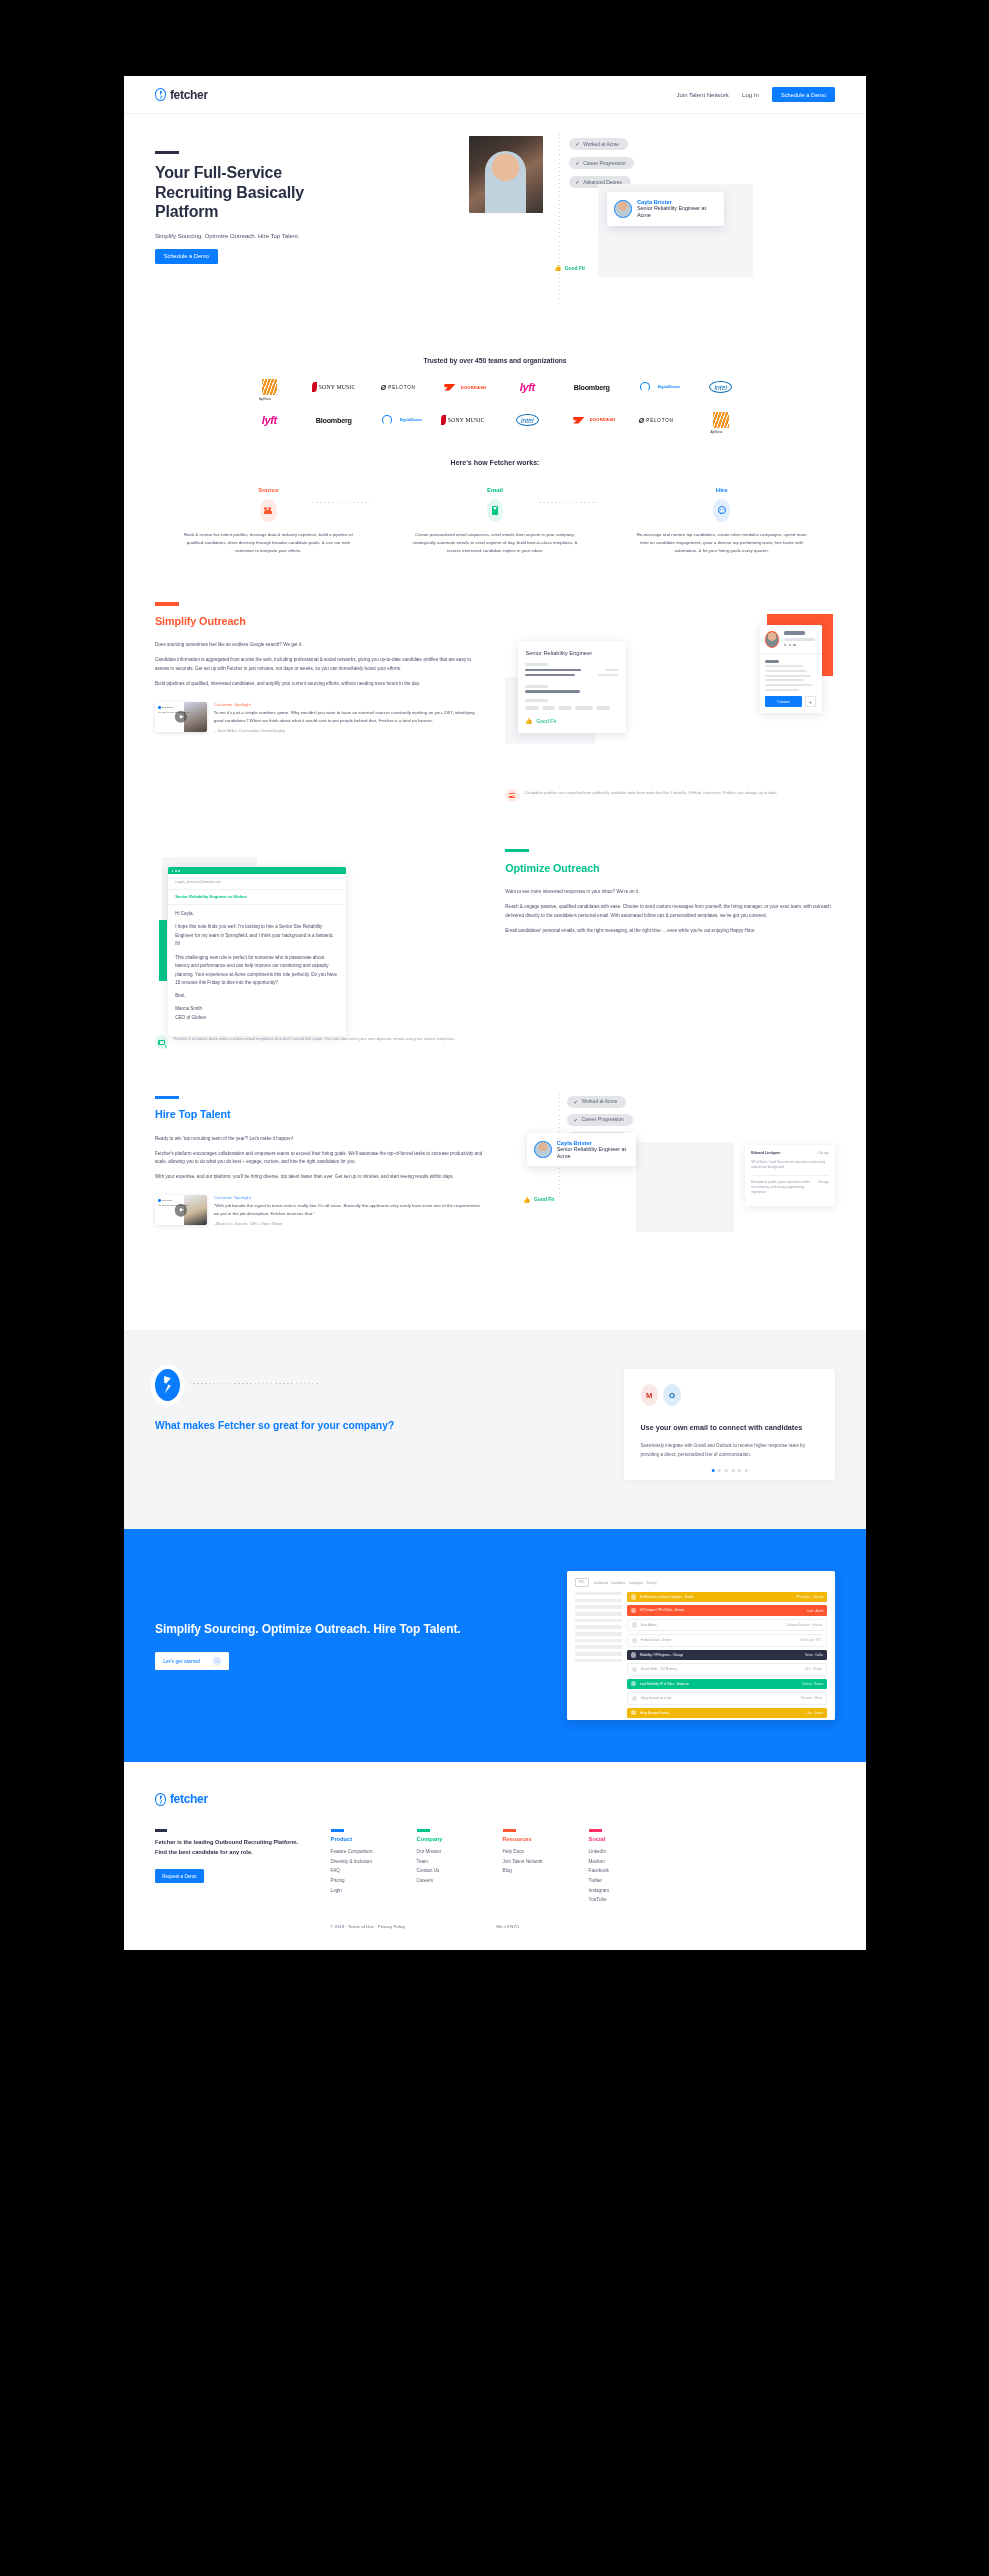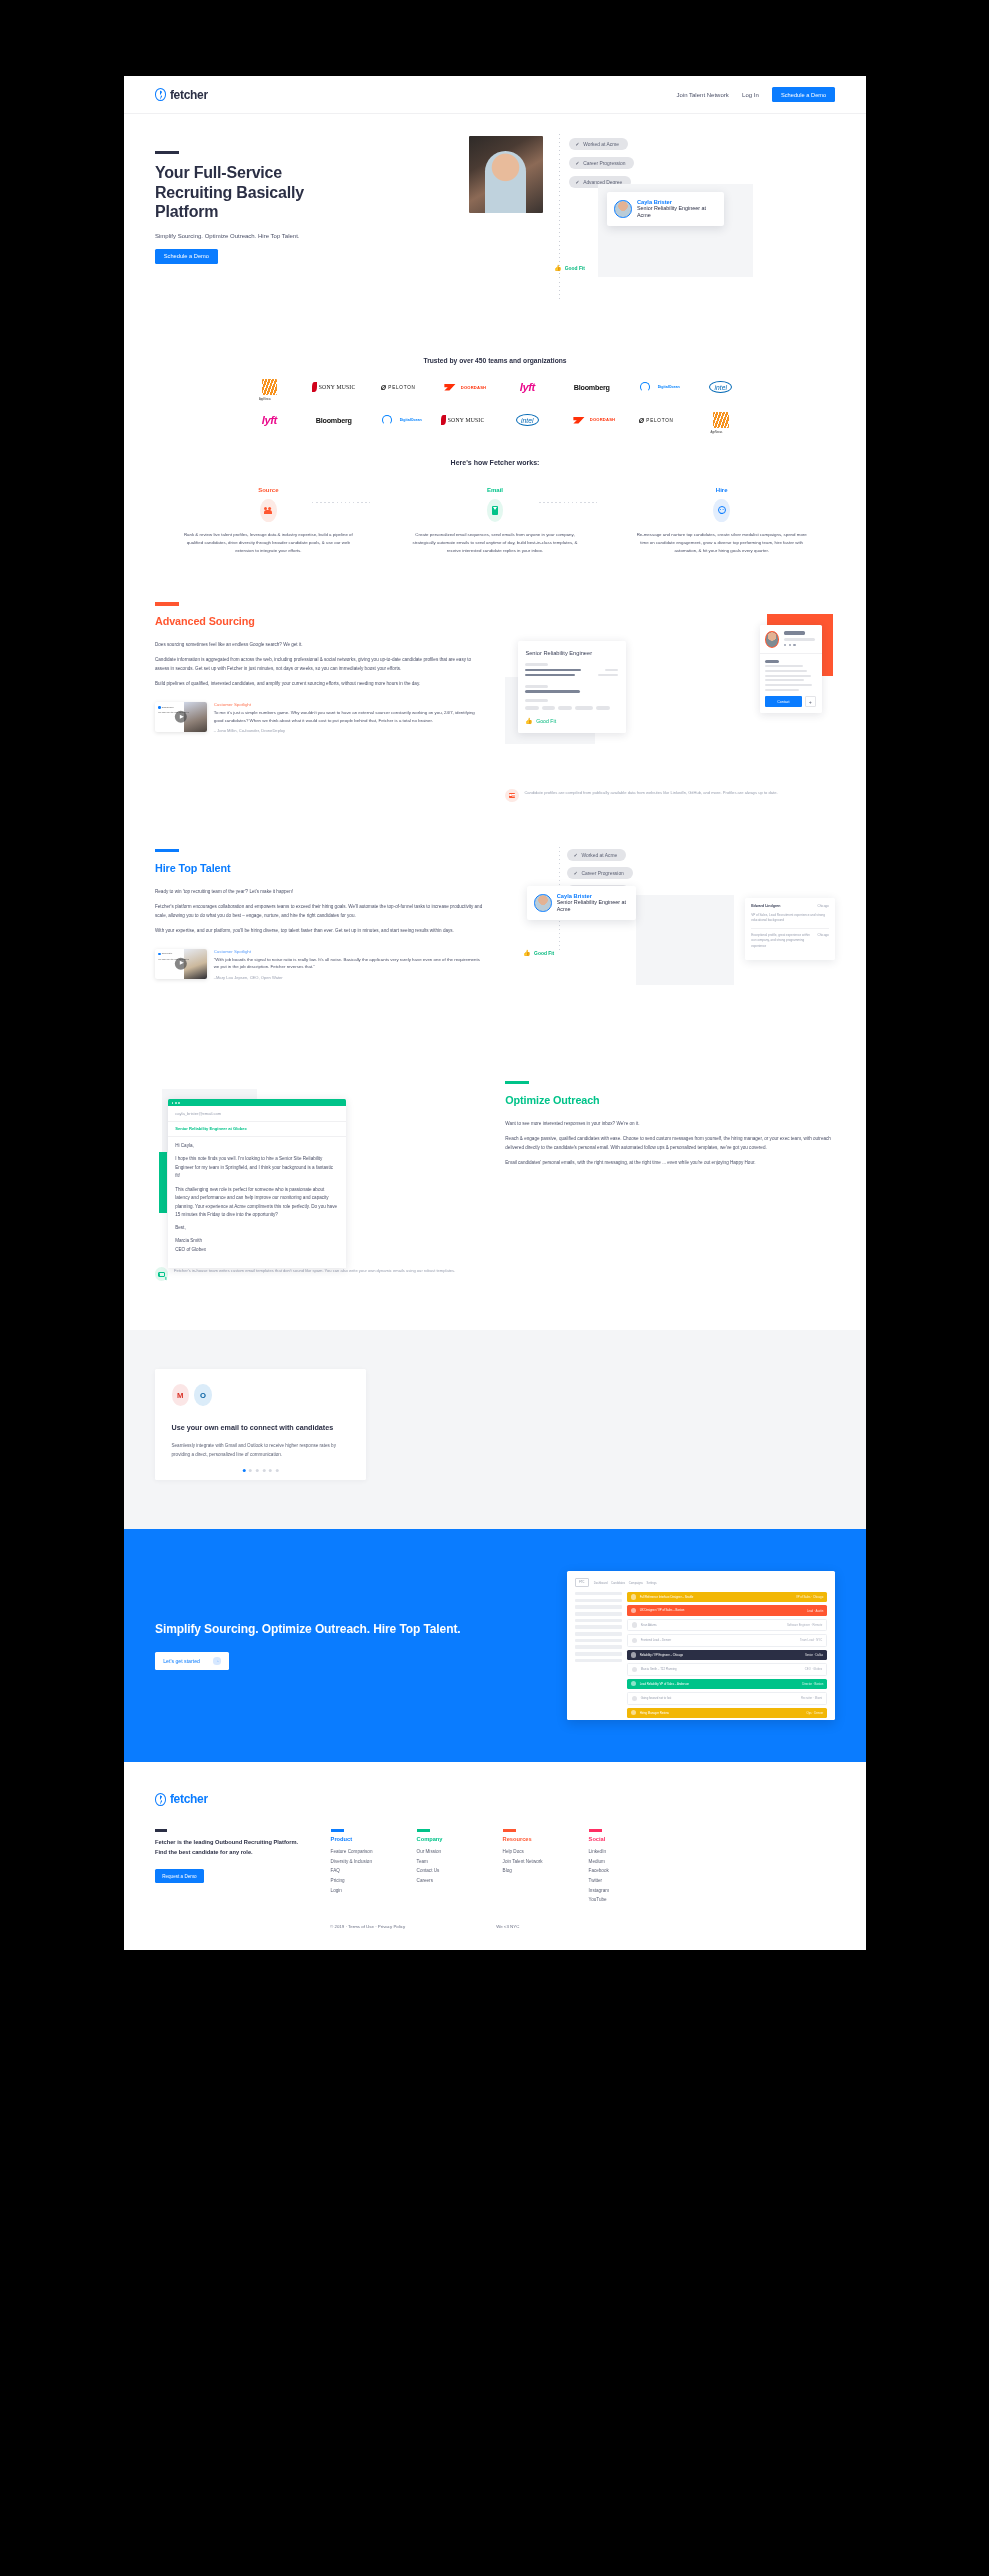--- a/index.html
+++ b/index.html
@@ -336,21 +336,21 @@
             </div>
         <div class="step-body">Re-message and nurture top candidates, create silver medalist campaigns, spend more time on candidate engagement, grow a diverse top performing team, hire faster with automation, &amp; hit your hiring goals every quarter.</div>
       </div>
     </div>
   </div>
 
   <div class="feat">
     <div class="feat-grid">
       <div class="feat-col">
         <div class="rule orange"></div>
-        <h2 class="h-orange">Advanced Sourcing</h2>
+        <h2 class="h-orange">Simplify Outreach</h2>
         <p>Does sourcing sometimes feel like an endless Google search? We get it.</p>
         <p>Candidate information is aggregated from across the web, including professional &amp; social networks, giving you up-to-date candidate profiles that are easy to assess in seconds. Get set up with Fetcher in just minutes, not days or weeks, so you can immediately boost your efforts.</p>
         <p>Build pipelines of qualified, interested candidates, and amplify your current sourcing efforts, without needing more hours in the day.</p>
         <div class="spotlight">
           <div class="vid">
             <div class="vid-r"></div>
             <div class="vid-l">
               <div class="vid-tag">
                     <b></b>
                     <span>DroneDeploy</span>
@@ -431,94 +431,20 @@
               </div>
           <div class="note-txt">Candidate profiles are compiled from publically available data from websites like LinkedIn, GitHub, and more. Profiles are always up to date.</div>
         </div>
       </div>
     </div>
   </div>
 
   <div class="feat">
     <div class="feat-grid">
       <div class="feat-col">
-        <div class="rule blue"></div>
-        <h2 class="h-blue">Hire Top Talent</h2>
-        <p>Ready to win 'top recruiting team of the year'? Let's make it happen!</p>
-        <p>Fetcher's platform encourages collaboration and empowers teams to exceed their hiring goals. We'll automate the top-of-funnel tasks to increase productivity and scale, allowing you to do what you do best – engage, nurture, and hire the right candidates for you.</p>
-        <p>With your expertise, and our platform, you'll be hiring diverse, top talent faster than ever. Get set up in minutes, and start seeing results within days.</p>
-        <div class="spotlight">
-          <div class="vid">
-            <div class="vid-r" style="background:linear-gradient(160deg,#e6eaf2,#cbb89c 55%,#2c2c32)"></div>
-            <div class="vid-l">
-              <div class="vid-tag">
-                    <b></b>
-                    <span>OpenWater</span>
-                  </div>
-              <span>We bring you the right candidates</span>
-            </div>
-            <div class="play"></div>
-          </div>
-          <div>
-            <div class="sp-label b">Customer Spotlight</div>
-            <div class="sp-quote">"With job boards the signal to noise ratio is really low. It's all noise. Basically the applicants very rarely have even one of the requirements we put in the job description. Fetcher reverses that."</div>
-            <div class="sp-attr">–Mary Lou Jepsen, CEO, Open Water</div>
-          </div>
-        </div>
-      </div>
-
-      <div class="feat-col">
-        <div class="mock-hire">
-          <div class="mh-dot"></div>
-          <div class="mh-pills">
-            <div class="pill">
-                  <span class="chk">✓</span>
-                  <span>Worked at Acme</span>
-                </div>
-            <div class="pill">
-                  <span class="chk">✓</span>
-                  <span>Career Progression</span>
-                </div>
-            <div class="pill">
-                  <span class="chk">✓</span>
-                  <span>Advanced Degree</span>
-                </div>
-          </div>
-          <div class="mh-gray"></div>
-          <div class="mh-card">
-            <div class="cand-av"></div>
-            <div>
-              <div class="cand-name">Cayla Brister</div>
-              <div class="cand-role">Senior Reliability Engineer at Acme</div>
-            </div>
-          </div>
-          <div class="mh-fit">
-            <span class="thumb">👍</span>
-            <span>Good Fit</span>
-          </div>
-          <div class="mh-panel">
-            <div class="mh-prow">
-              <span class="mh-ptit">Edward Lindgren</span>
-              <span class="mh-ptag">Chicago</span>
-            </div>
-            <div class="mh-ptxt">VP of Sales, Lead Recruitment experience and strong educational background</div>
-            <div class="mh-sep"></div>
-            <div class="mh-prow">
-              <span class="mh-ptxt">Exceptional profile, great experience within our company, and strong programming experience</span>
-              <span class="mh-ptag">Chicago</span>
-            </div>
-          </div>
-        </div>
-      </div>
-    </div>
-  </div>
-
-  <div class="feat">
-    <div class="feat-grid">
-      <div class="feat-col">
         <div class="mock-email">
           <div class="me-gray"></div>
           <div class="me-green"></div>
           <div class="me-green2"></div>
           <div class="me-win">
             <div class="me-bar">
                   <span></span>
                   <span></span>
                   <span></span>
                 </div>
@@ -545,21 +471,100 @@
       <div class="feat-col">
         <div class="rule green"></div>
         <h2 class="h-green">Optimize Outreach</h2>
         <p>Want to see more interested responses in your inbox? We're on it.</p>
         <p>Reach &amp; engage passive, qualified candidates with ease. Choose to send custom messages from yourself, the hiring manager, or your exec team, with outreach delivered directly to the candidate's personal email. With automated follow ups &amp; personalized templates, we've got you covered.</p>
         <p>Email candidates' personal emails, with the right messaging, at the right time ... even while you're out enjoying Happy Hour.</p>
       </div>
     </div>
   </div>
 
+  <div class="feat">
+    <div class="feat-grid">
+      <div class="feat-col">
+        <div class="rule blue"></div>
+        <h2 class="h-blue">Hire Top Talent</h2>
+        <p>Ready to win 'top recruiting team of the year'? Let's make it happen!</p>
+        <p>Fetcher's platform encourages collaboration and empowers teams to exceed their hiring goals. We'll automate the top-of-funnel tasks to increase productivity and scale, allowing you to do what you do best – engage, nurture, and hire the right candidates for you.</p>
+        <p>With your expertise, and our platform, you'll be hiring diverse, top talent faster than ever. Get set up in minutes, and start seeing results within days.</p>
+        <div class="spotlight">
+          <div class="vid">
+            <div class="vid-r" style="background:linear-gradient(160deg,#e6eaf2,#cbb89c 55%,#2c2c32)"></div>
+            <div class="vid-l">
+              <div class="vid-tag">
+                    <b></b>
+                    <span>OpenWater</span>
+                  </div>
+              <span>We bring you the right candidates</span>
+            </div>
+            <div class="play"></div>
+          </div>
+          <div>
+            <div class="sp-label b">Customer Spotlight</div>
+            <div class="sp-quote">"With job boards the signal to noise ratio is really low. It's all noise. Basically the applicants very rarely have even one of the requirements we put in the job description. Fetcher reverses that."</div>
+            <div class="sp-attr">–Mary Lou Jepsen, CEO, Open Water</div>
+          </div>
+        </div>
+      </div>
+
+      <div class="feat-col">
+        <div class="mock-hire">
+          <div class="mh-dot"></div>
+          <div class="mh-pills">
+            <div class="pill">
+                  <span class="chk">✓</span>
+                  <span>Worked at Acme</span>
+                </div>
+            <div class="pill">
+                  <span class="chk">✓</span>
+                  <span>Career Progression</span>
+                </div>
+            <div class="pill">
+                  <span class="chk">✓</span>
+                  <span>Advanced Degree</span>
+                </div>
+          </div>
+          <div class="mh-gray"></div>
+          <div class="mh-card">
+            <div class="cand-av"></div>
+            <div>
+              <div class="cand-name">Cayla Brister</div>
+              <div class="cand-role">Senior Reliability Engineer at Acme</div>
+            </div>
+          </div>
+          <div class="mh-fit">
+            <span class="thumb">👍</span>
+            <span>Good Fit</span>
+          </div>
+          <div class="mh-panel">
+            <div class="mh-prow">
+              <span class="mh-ptit">Edward Lindgren</span>
+              <span class="mh-ptag">Chicago</span>
+            </div>
+            <div class="mh-ptxt">VP of Sales, Lead Recruitment experience and strong educational background</div>
+            <div class="mh-sep"></div>
+            <div class="mh-prow">
+              <span class="mh-ptxt">Exceptional profile, great experience within our company, and strong programming experience</span>
+              <span class="mh-ptag">Chicago</span>
+            </div>
+          </div>
+        </div>
+      </div>
+    </div>
+  </div>
+
   <div class="whatmakes">
+    <div class="wm-left">
+      <div class="wm-badge"></div>
+      <div class="wm-dots"></div>
+      <div class="wm-title">What makes Fetcher so great for your company?</div>
+    </div>
     <div class="wm-card">
       <div class="wm-icons">
         <div class="wm-ico gm">M</div>
         <div class="wm-ico ol">O</div>
       </div>
       <h3>Use your own email to connect with candidates</h3>
       <p>Seamlessly integrate with Gmail and Outlook to receive higher response rates by providing a direct, personalized line of communication.</p>
       <div class="wm-dotsnav">
         <i class="on"></i>
         <i></i>

